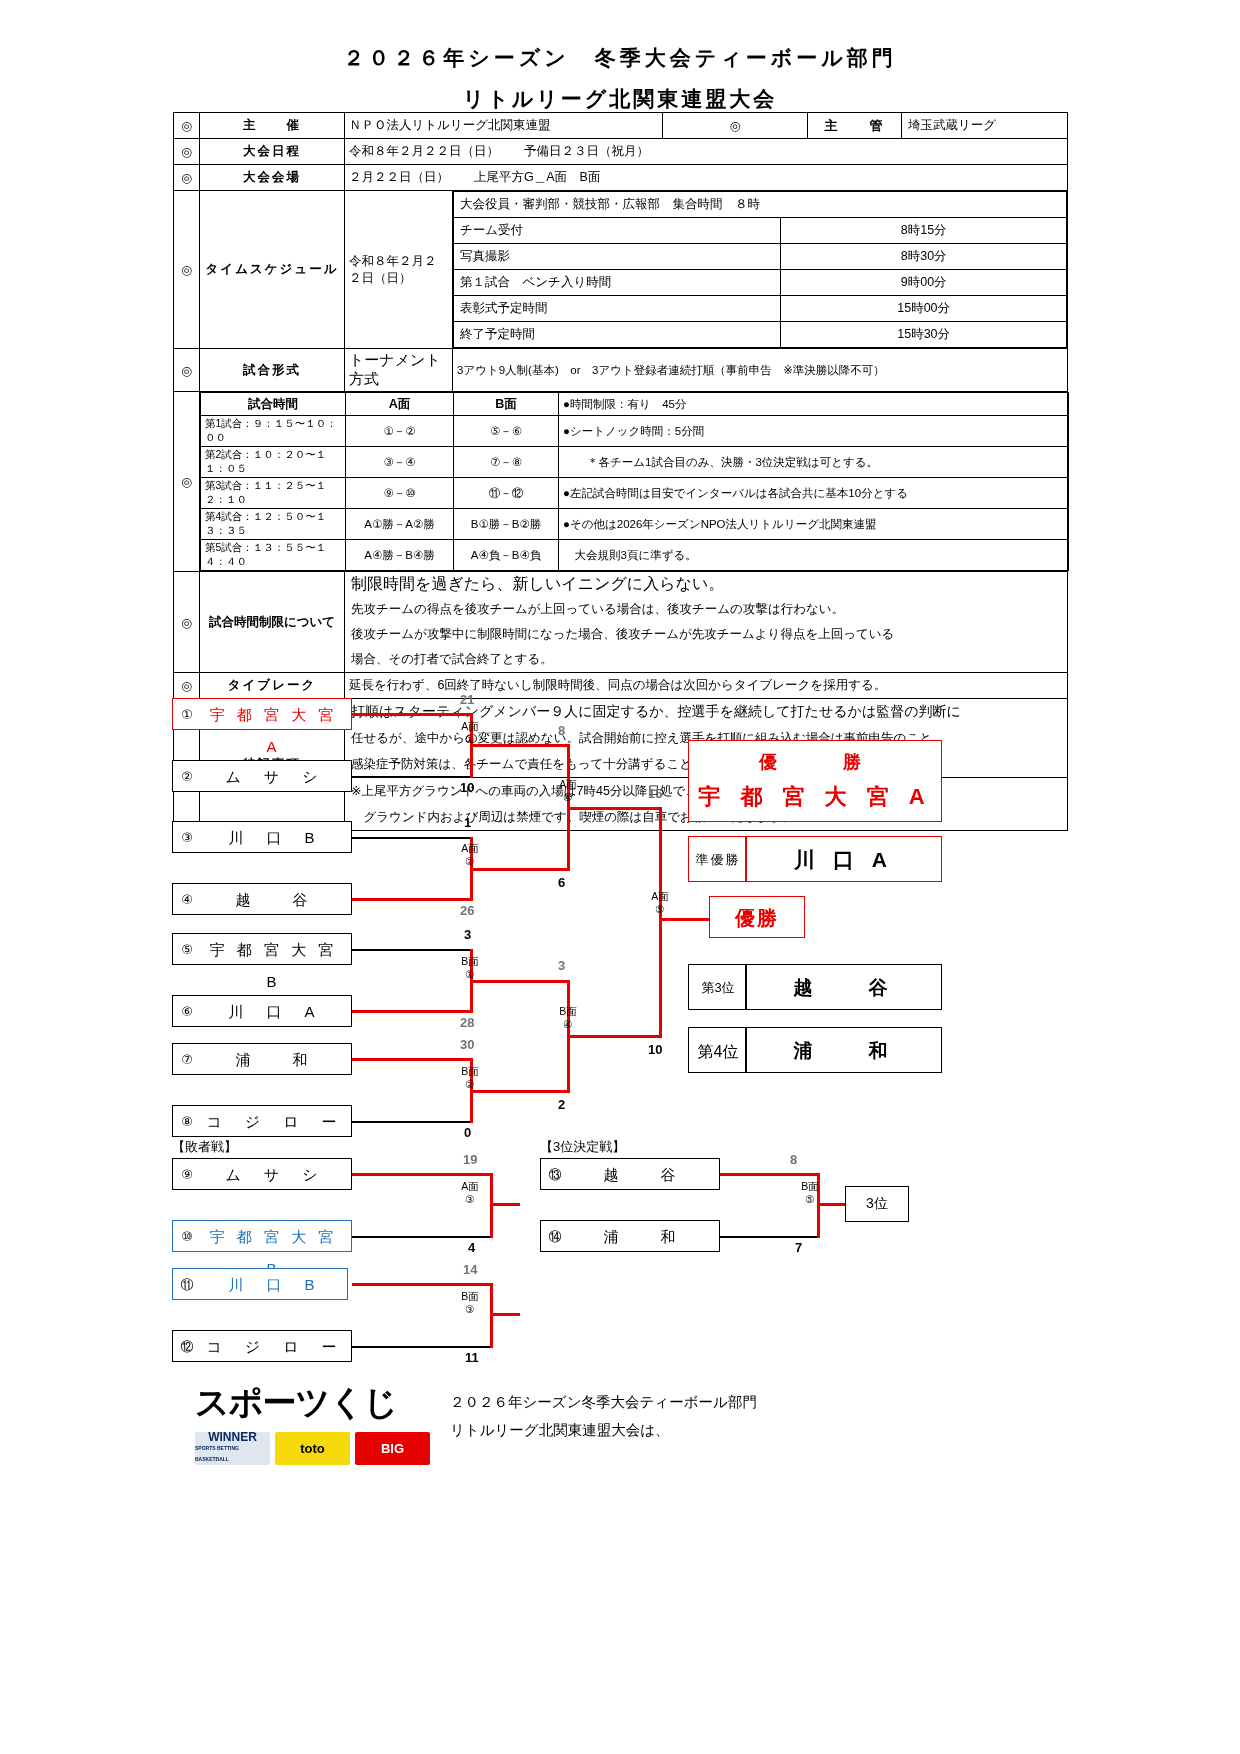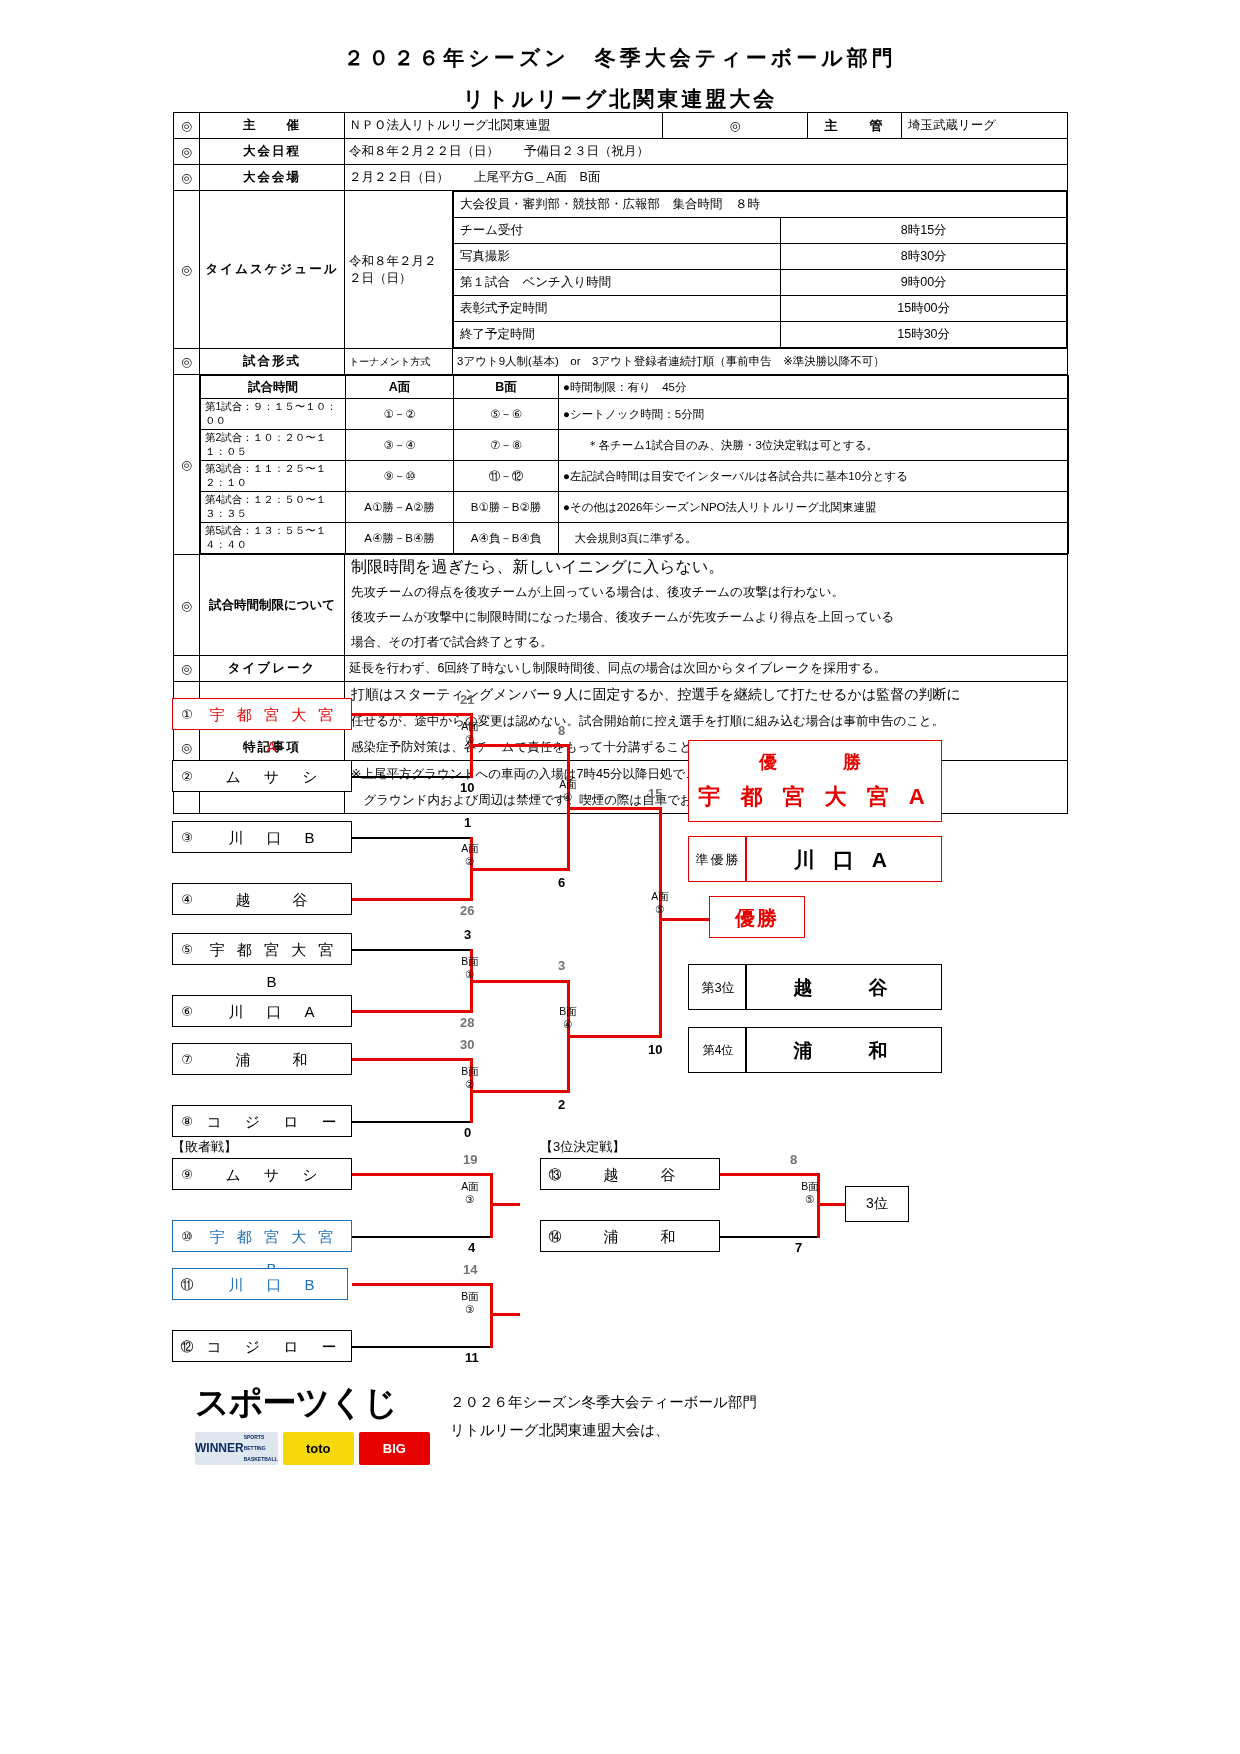--- a/index.html
+++ b/index.html
@@ -85,21 +85,21 @@
   
   .footer{position:absolute;left:0;top:1380px;width:1240px;height:180px;}
   .toto-wrap{position:absolute;left:195px;top:0px;width:235px;}
   .toto-title{
     font-size:34px;font-weight:bold;letter-spacing:-1px;
     font-family:"DejaVu Sans",sans-serif;
   }
   .toto-row{display:flex;gap:5px;margin-top:6px;}
   .toto-chip{height:33px;border-radius:2px;display:flex;align-items:center;justify-content:center;
     font-weight:bold;font-size:13px;flex:1;}
-  .chip-winner{background:#dfe6ee;color:#0b2b63;font-size:12px;flex-direction:row;line-height:11px;}
+  .chip-winner{background:#dfe6ee;color:#0b2b63;font-size:12px;flex-direction:column;line-height:11px;}
   .chip-toto{background:#f5d90a;color:#000;}
   .chip-big{background:#e60000;color:#fff;}
   .foot-text{position:absolute;left:450px;top:8px;font-size:14.5px;line-height:28px;}
 </style>
 </head>
 <body>
 
 <div class="page">
 
   <div class="title1">２０２６年シーズン　冬季大会ティーボール部門</div>
@@ -181,21 +181,21 @@
             <td class="r">15時30分</td>
           </tr>
         </tbody>
             </table>
       </td>
     </tr>
 
     <tr>
       <td class="c-mark">◎</td>
       <td class="c-lbl">試合形式</td>
-      <td style="font-size:10px">トーナメント方式</td>
+      <td style="font-size:15px">トーナメント方式</td>
       <td colspan="4" style="font-size:11.5px">3アウト9人制(基本)　or　3アウト登録者連続打順（事前申告　※準決勝以降不可）</td>
     </tr>
 
     <tr>
       <td class="c-mark">◎</td>
       <td colspan="6" style="padding:0">
         <table class="mt">
           <colgroup>
                 <col style="width:145px">
                 <col style="width:108px">
@@ -394,21 +394,21 @@
     <div class="resbox red" style="left:709px;top:206px;width:96px;height:42px"></div>
     <div style="position:absolute;left:709px;top:215px;width:96px;text-align:center;font-size:20px;font-weight:bold;color:#e60000;letter-spacing:2px">優勝</div>
 
     <div class="resbox" style="left:688px;top:274px;width:254px;height:46px"></div>
     <div class="line" style="left:745px;top:275px;width:2px;height:44px"></div>
     <div style="position:absolute;left:692px;top:289px;width:52px;text-align:center;font-size:13px">第3位</div>
     <div style="position:absolute;left:747px;top:285px;width:193px;text-align:center;font-size:19px;font-weight:bold;letter-spacing:6px">越　　谷</div>
 
     <div class="resbox" style="left:688px;top:337px;width:254px;height:46px"></div>
     <div class="line" style="left:745px;top:338px;width:2px;height:44px"></div>
-    <div style="position:absolute;left:692px;top:352px;width:52px;text-align:center;font-size:12px">第4位</div>
+    <div style="position:absolute;left:692px;top:352px;width:52px;text-align:center;font-size:16px">第4位</div>
     <div style="position:absolute;left:747px;top:348px;width:193px;text-align:center;font-size:19px;font-weight:bold;letter-spacing:6px">浦　　和</div>
 
     <div class="sectlabel" style="left:172px;top:448px">【敗者戦】</div>
     <div class="teambox" style="left:172px;top:468px;width:180px">
       <span class="num">⑨</span><span class="nm" style="width:145px">ム　サ　シ</span>
     </div>
     <div class="teambox tb-blue" style="left:172px;top:530px;width:180px">
       <span class="num">⑩</span><span class="nm" style="width:145px">宇 都 宮 大 宮 B</span>
     </div>
     <div class="teambox tb-blue" style="left:172px;top:578px;width:176px">

